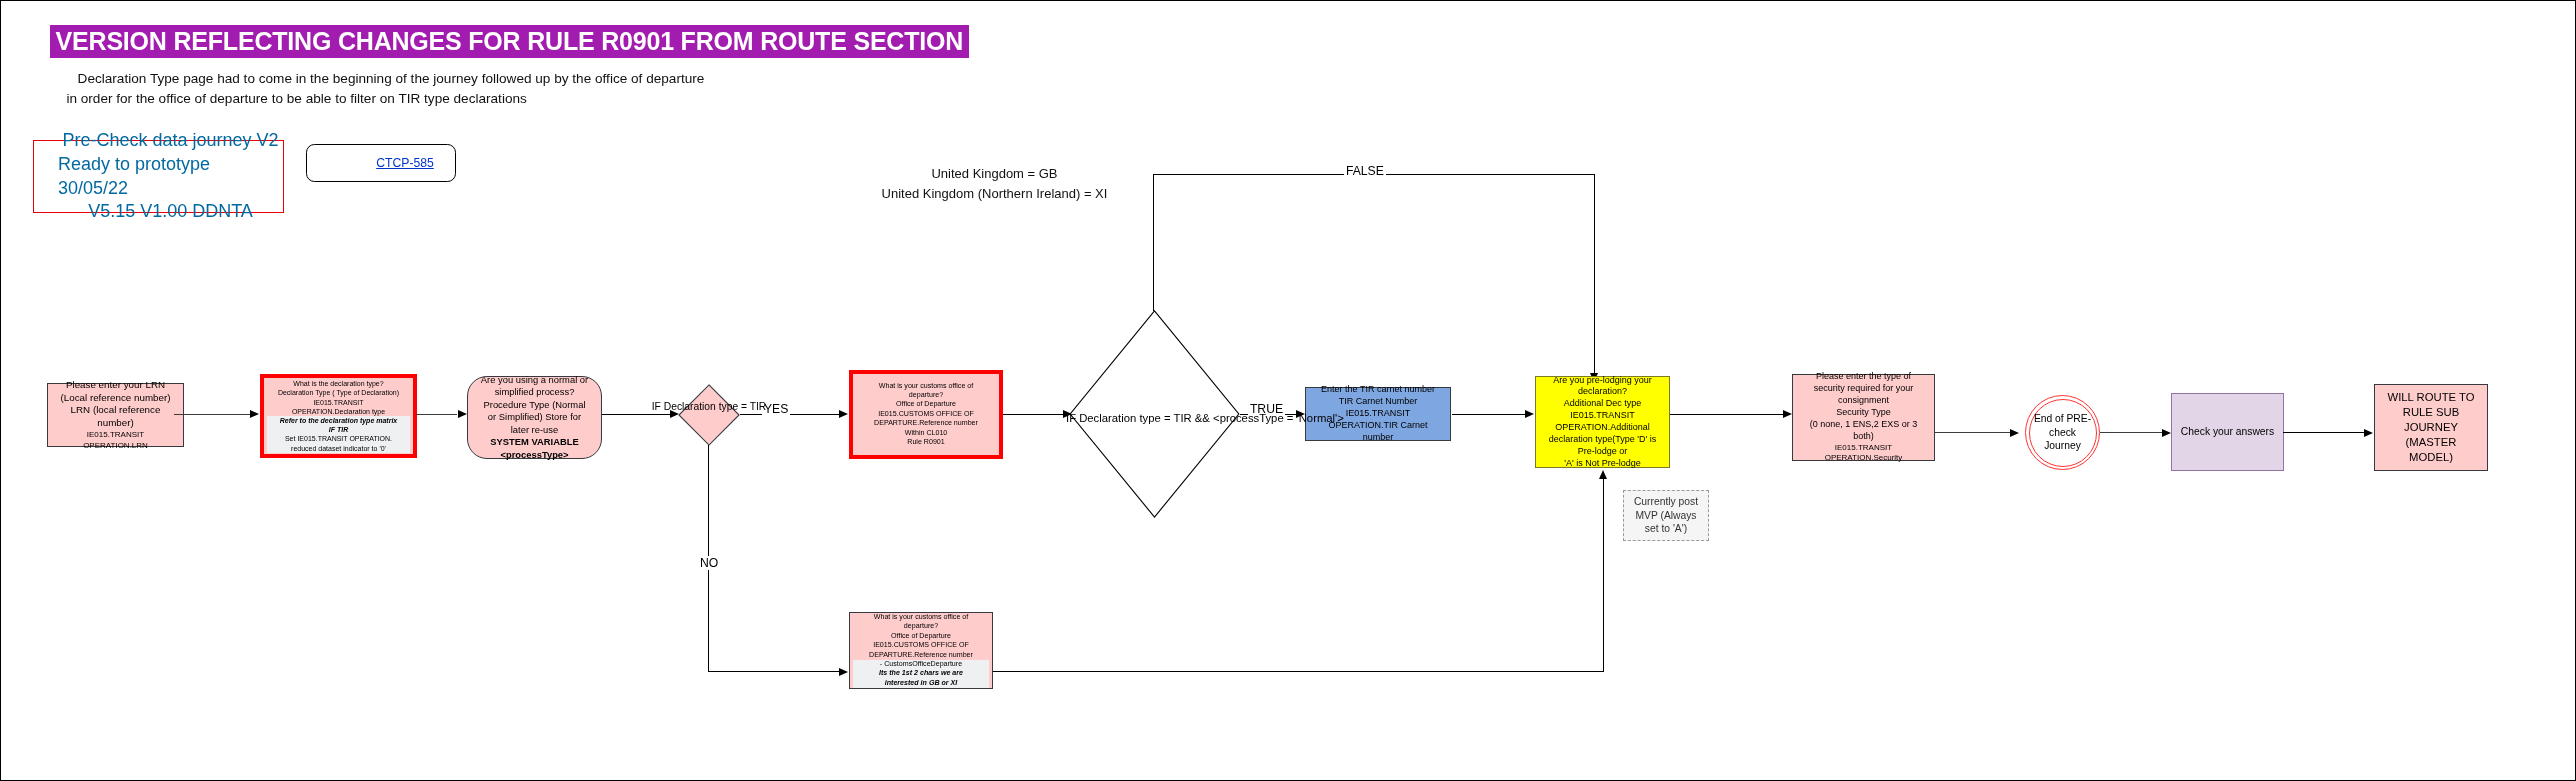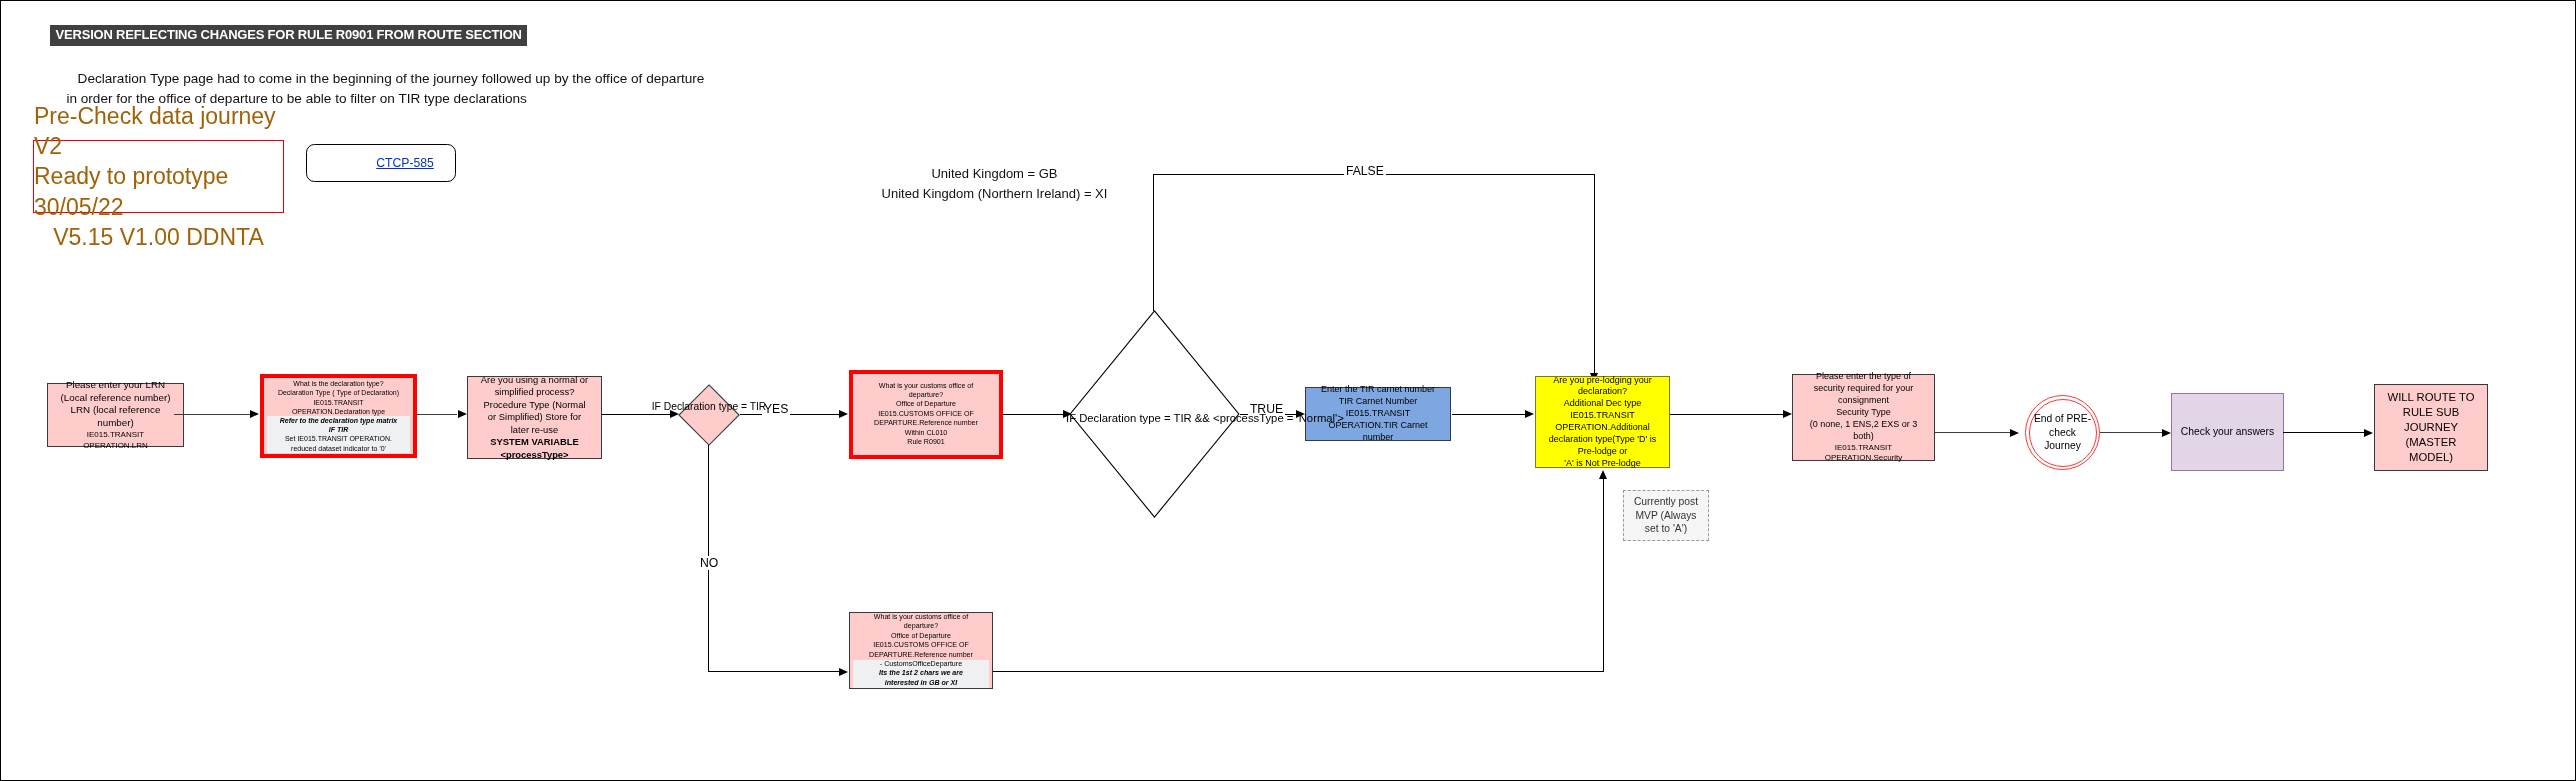--- a/index.html
+++ b/index.html
@@ -17,24 +17,24 @@
     background: #ffffff;
     border: 1.9px solid #000000;
     box-sizing: border-box;
     overflow: hidden;
   }
   .abs { position: absolute; box-sizing: border-box; }
 
   
   #title-banner {
     left: 49px; top: 24.4px;
-    background: #404040;
+    background: #a21caf;
     color: #ffffff;
     font-weight: bold;
-    font-size: 13px;
+    font-size: 25px;
     letter-spacing: -0.2px;
     padding: 2.8px 5.6px 3.8px 5.6px;
     white-space: nowrap;
     line-height: 1.05;
   }
   #intro-note {
     left: 56px; top: 68px;
     width: 638px;
     font-size: 13.6px;
     color: #111111;
@@ -45,21 +45,21 @@
   .il2 { text-align: left; padding-left: 9.4px; }
   .il3 { text-align: center; }
 
   #version-box {
     left: 32px; top: 139px;
     width: 251px; height: 73px;
     border: 1.4px solid #e8000b;
     background: #ffffff;
     display: flex; flex-direction: column;
     align-items: center; justify-content: center;
-    font-size: 23px; color: #a16207; line-height: 1.32;
+    font-size: 18px; color: #0369a1; line-height: 1.32; padding-left: 24px;
   }
   #ctcp-chip {
     left: 305px; top: 143px;
     width: 150px; height: 38px;
     border: 1.5px solid #000000;
     border-radius: 8.4px;
     background: #ffffff;
     display: flex; align-items: center; justify-content: center; padding-left: 48px;
   }
   #ctcp-chip a {
@@ -200,21 +200,21 @@
     <span class="ln">OPERATION.Declaration type</span>
     <span class="ln bi hl">Refer to the declaration type matrix</span>
     <span class="ln bi hl">IF TIR</span>
     <span class="ln hl">Set IE015.TRANSIT OPERATION.</span>
     <span class="ln hl">reduced dataset indicator to '0'</span>
   </div>
 
   <div class="abs hline thick" style="left:415px; top:413px; width:41px;"></div>
   <div class="abs arrow-r" style="left:457px; top:409px;"></div>
 
-  <div class="abs node pink" style="left:466px; top:375px; width:135px; height:83px; font-size:9.4px;">
+  <div class="abs node pink" style="left:466px; top:375px; width:135px; height:83px; font-size:9.4px;border-radius:20px;">
     <span class="ln">Are you using a normal or</span>
     <span class="ln">simplified process?</span>
     <span class="ln">Procedure Type (Normal</span>
     <span class="ln">or Simplified) Store for</span>
     <span class="ln">later re-use</span>
     <span class="ln" style="font-weight:bold">SYSTEM VARIABLE</span>
     <span class="ln" style="font-weight:bold">&lt;processType&gt;</span>
   </div>
 
   <div class="abs hline" style="left:601px; top:413px; width:69px;"></div>

